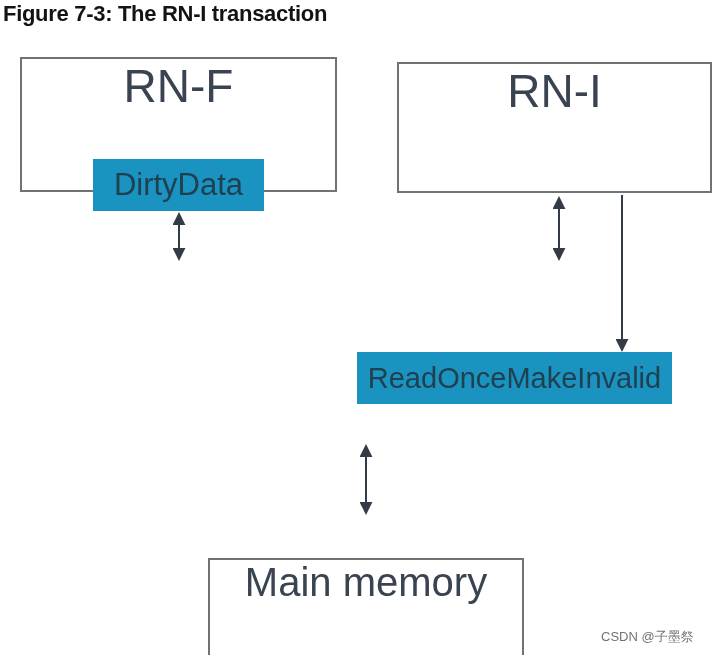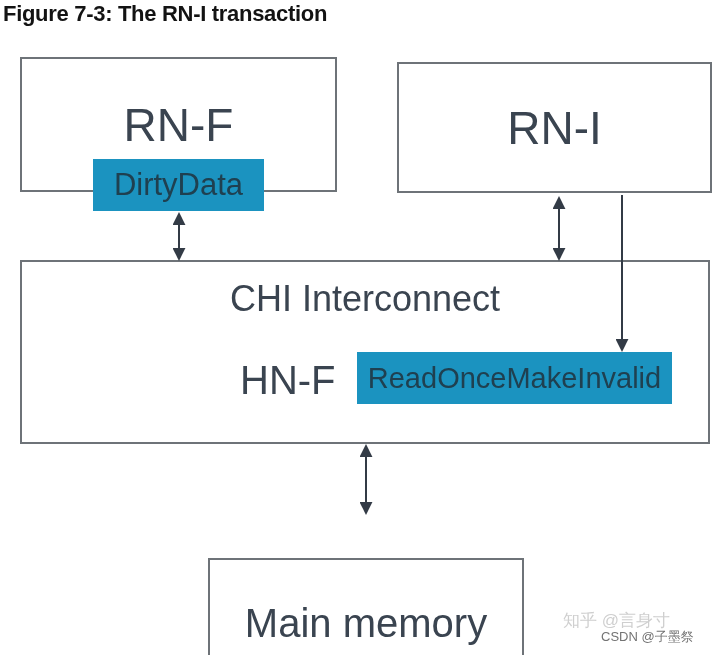--- a/index.html
+++ b/index.html
@@ -25,21 +25,20 @@
     font-weight: 700;
     letter-spacing: -0.3px;
     color: #131313;
   }
 
   .node-box {
     border: 2px solid #6e7378;
     background: #ffffff;
     box-sizing: border-box;
     display: flex;
-    align-items: center;
     justify-content: center;
     color: #3a4450;
   }
 
   .rnf-box  { left: 20px;  top: 57px;  width: 317px; height: 135px; font-size: 46px; }
   .rni-box  { left: 397px; top: 62px;  width: 315px; height: 131px; font-size: 46px; }
   .mem-box  { left: 208px; top: 515px; width: 316px; height: 130px; font-size: 40px; margin-top: 43px; }
 
   .ic-box {
     left: 20px; top: 260px; width: 690px; height: 184px;
@@ -115,24 +114,20 @@
   </div>
 
   <div class="abs node-box rni-box">
     <span>RN-I</span>
   </div>
 
   <div class="abs teal-tag dirty-tag">
     <span>DirtyData</span>
   </div>
 
-  <div class="abs ic-box">
-    <div class="abs ic-title">CHI Interconnect</div>
-    <div class="abs hnf-label">HN-F</div>
-  </div>
 
   <div class="abs teal-tag romi-tag">
     <span>ReadOnceMakeInvalid</span>
   </div>
 
   <div class="abs node-box mem-box">
     <span>Main memory</span>
   </div>
 
   <svg class="abs arrows" viewBox="0 0 720 655" xmlns="http://www.w3.org/2000/svg">
@@ -140,16 +135,15 @@
       <marker id="ah" viewBox="0 0 10 10" refX="7" refY="5" markerWidth="6.5" markerHeight="6.5" orient="auto-start-reverse">
         <path d="M0,0 L10,5 L0,10 z" fill="#333b46"></path>
       </marker>
     </defs>
     <line x1="179" y1="216" x2="179" y2="257" marker-start="url(#ah)" marker-end="url(#ah)"></line>
     <line x1="559" y1="200" x2="559" y2="257" marker-start="url(#ah)" marker-end="url(#ah)"></line>
     <line x1="622" y1="195" x2="622" y2="348" marker-end="url(#ah)"></line>
     <line x1="366" y1="448" x2="366" y2="511" marker-start="url(#ah)" marker-end="url(#ah)"></line>
   </svg>
 
-  <div class="abs wm-zhihu">知乎 @言身寸</div>
   <div class="abs wm-csdn">CSDN @子墨祭</div>
 
 </div>
 
 </body></html>

